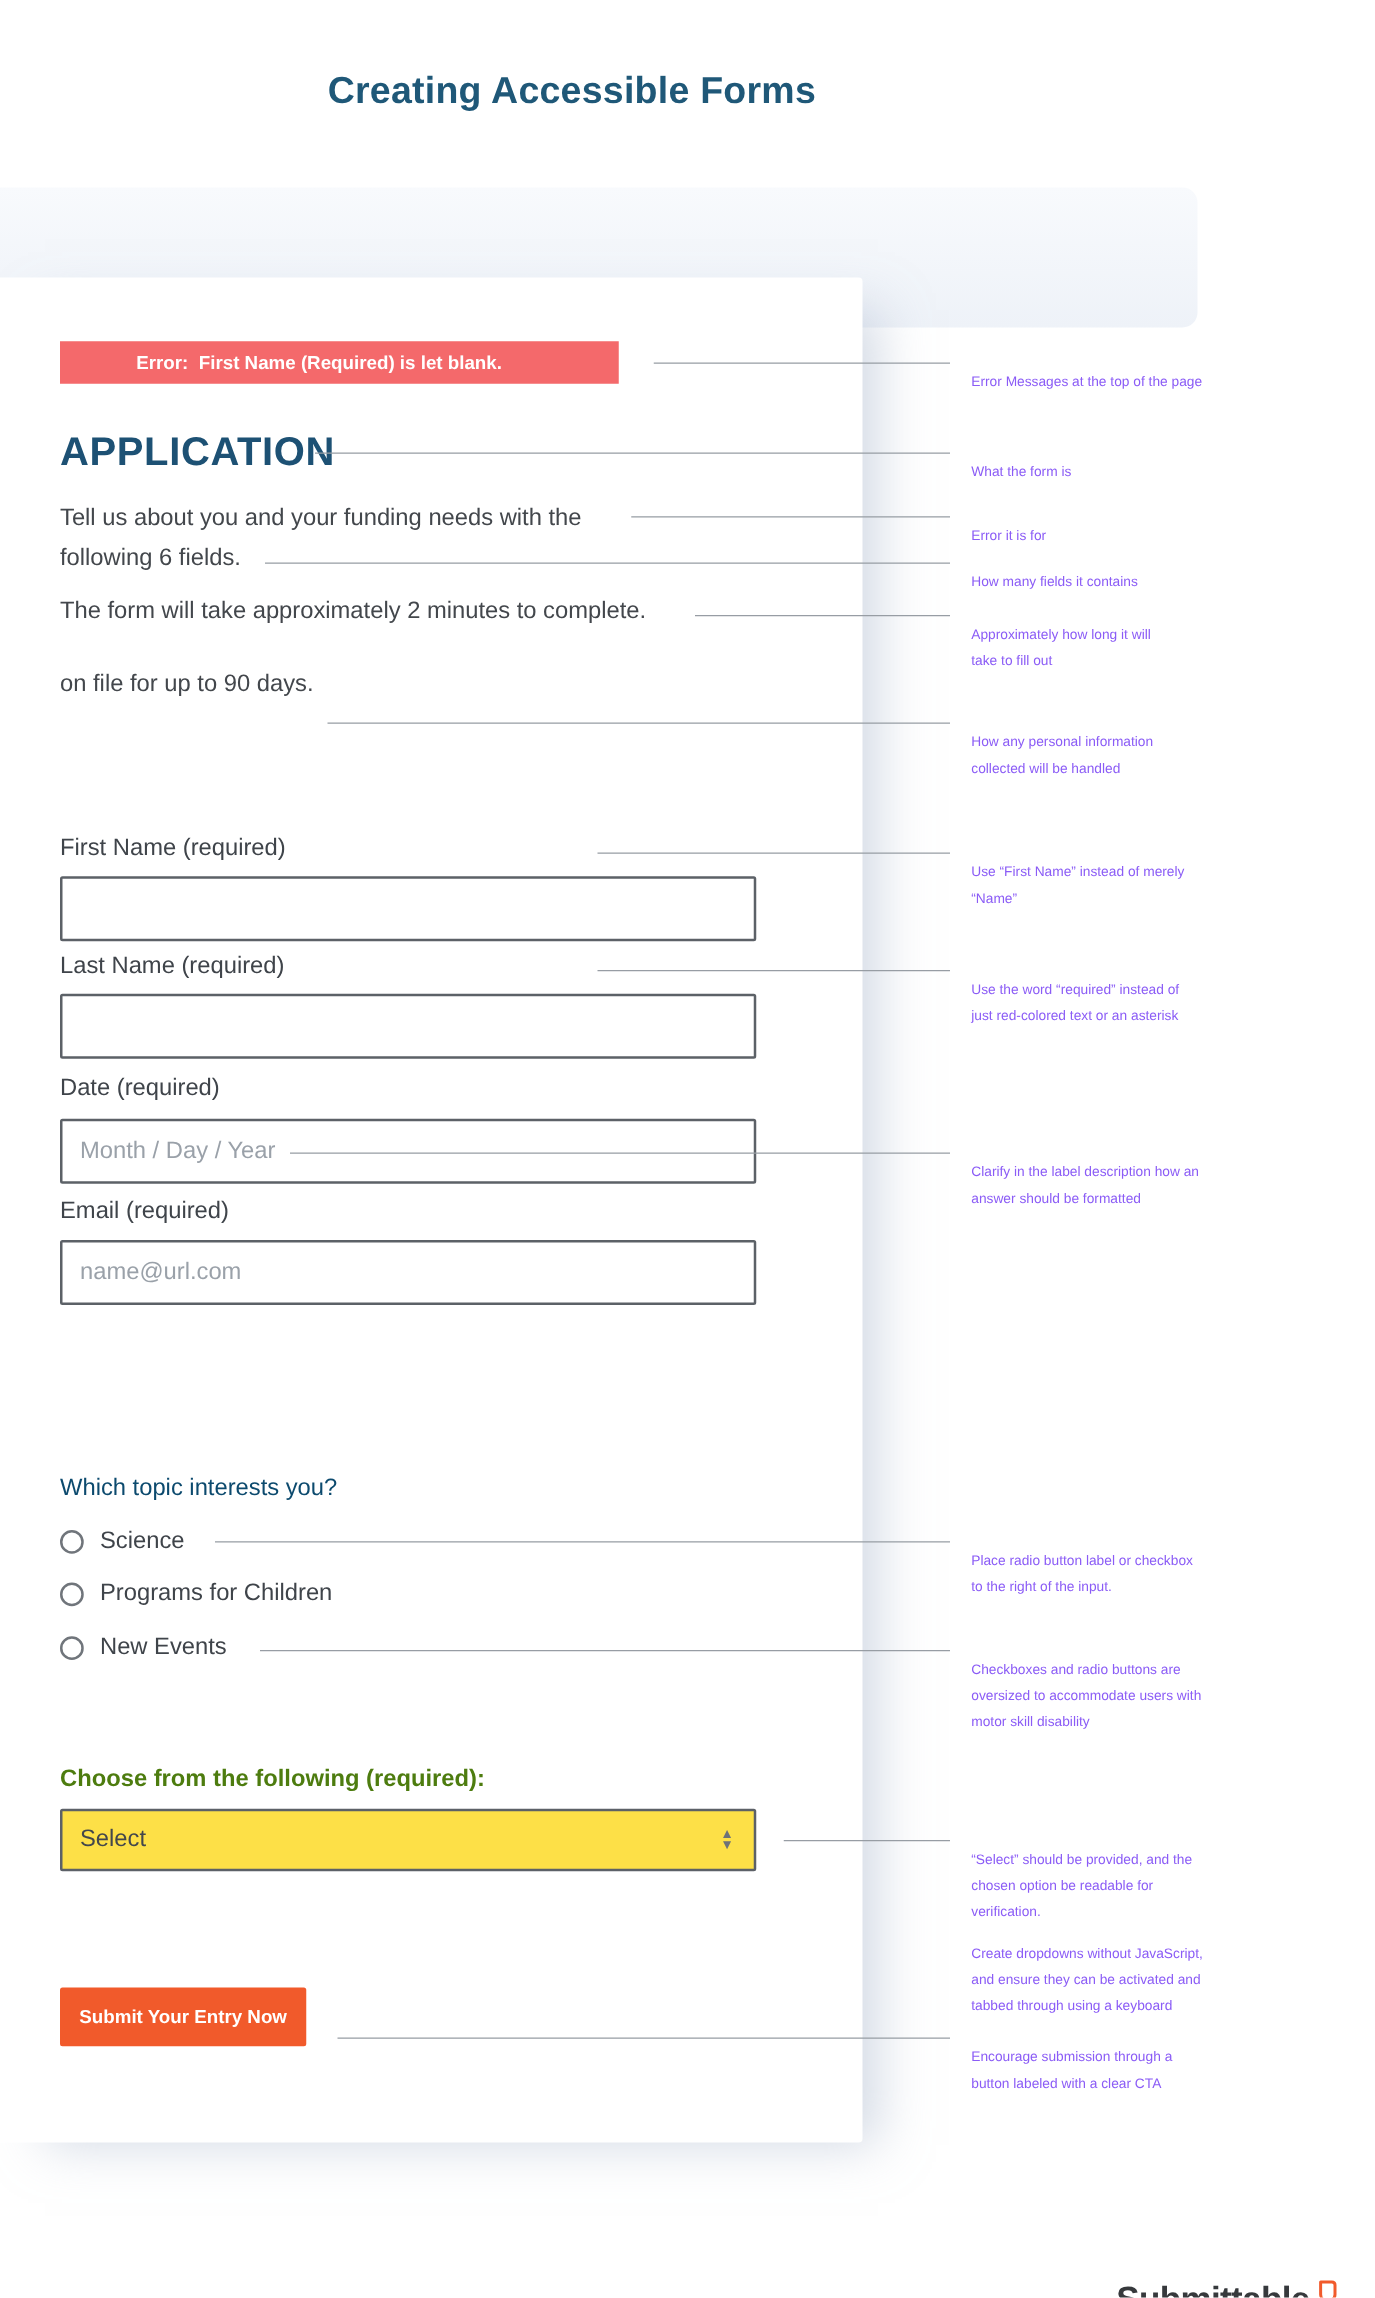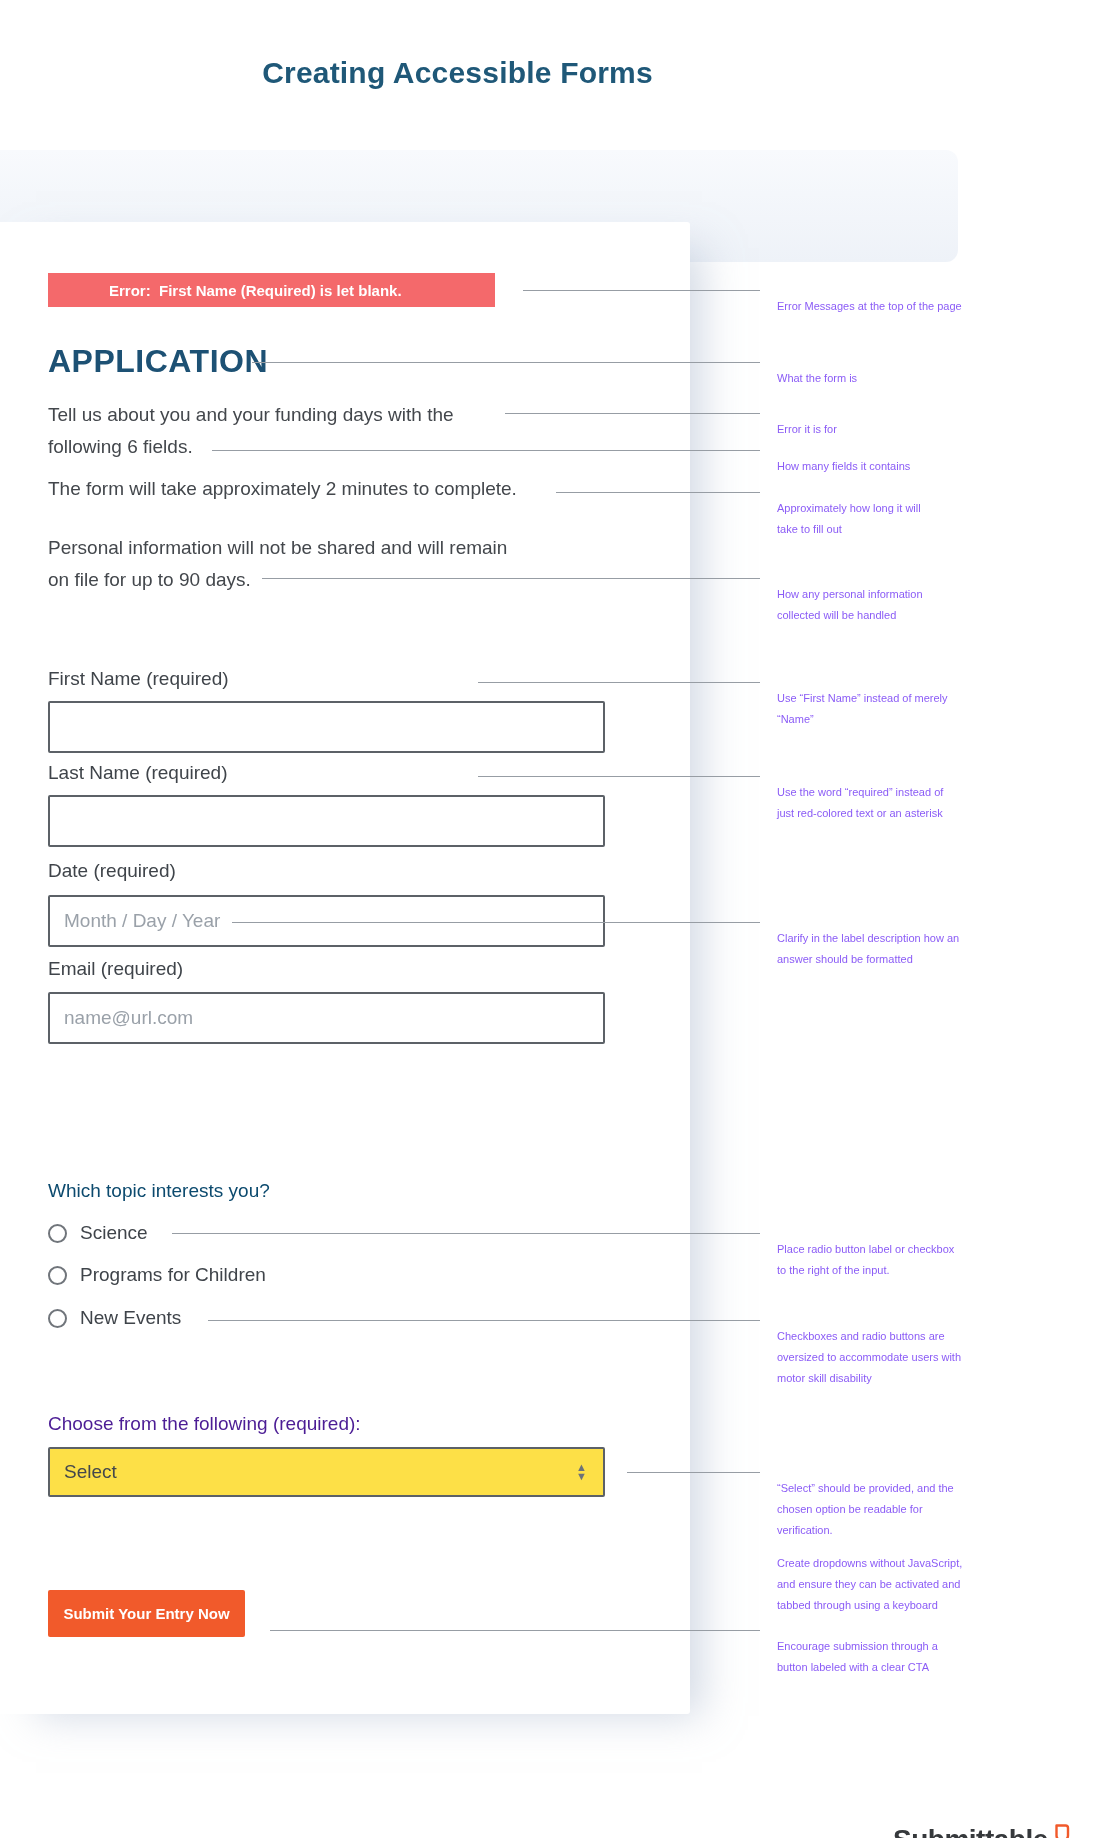--- a/index.html
+++ b/index.html
@@ -66,21 +66,21 @@
   .radio-question { position:absolute; left:48px; top:1180px; font-size:19px; color:#0c4a6e; }
   .radio-row { position:absolute; left:48px; display:flex; align-items:center; }
   .r-0 { top:1222px; }
   .r-1 { top:1264px; }
   .r-2 { top:1307px; }
   .radio-circle {
     width:19px; height:19px; border:2px solid #70757b; border-radius:50%;
     background:#fff; display:inline-block; flex:0 0 auto;
   }
   .radio-label { font-size:19px; color:#3f444a; margin-left:13px; line-height:22px; }
-  .select-label { position:absolute; left:48px; top:1413px; font-size:19px; color:#4c1d95; }
+  .select-label { position:absolute; left:48px; top:1413px; font-size:19px; color:#4d7c0f;font-weight:bold; }
   .select-box {
     position:absolute; left:48px; top:1447px; width:557px; height:50px;
     border:2px solid #5c6167; background:#fde047; border-radius:2px;
     display:flex; align-items:center; padding:0 14px;
     font-size:19px; color:#43474c; cursor:default;
   }
   .select-arrows {
     position:absolute; right:16px; top:50%; transform:translateY(-50%);
     display:flex; flex-direction:column; align-items:center; line-height:9px;
     color:#6d7278; font-size:11px;
@@ -116,28 +116,27 @@
 
 <h1 class="page-title">Creating Accessible Forms</h1>
 
 <div class="error-banner">
   <span>Error:  First Name (Required) is let blank.</span>
 </div>
 
 <div class="form-heading">APPLICATION</div>
 
 <div class="para p-intro">
-  <div>Tell us about you and your funding days with the</div>
+  <div>Tell us about you and your funding needs with the</div>
   <div>following 6 fields.</div>
 </div>
 
 <div class="para p-duration">The form will take approximately 2 minutes to complete.</div>
 
 <div class="para p-privacy">
-  <div>Personal information will not be shared and will remain</div>
   <div>on file for up to 90 days.</div>
 </div>
 
 <label class="field-label lbl-first">First Name (required)</label>
 <input class="text-input in-first" type="text" style="">
 
 <label class="field-label lbl-last">Last Name (required)</label>
 <input class="text-input in-last" type="text" style="">
 
 <label class="field-label lbl-date">Date (required)</label>

